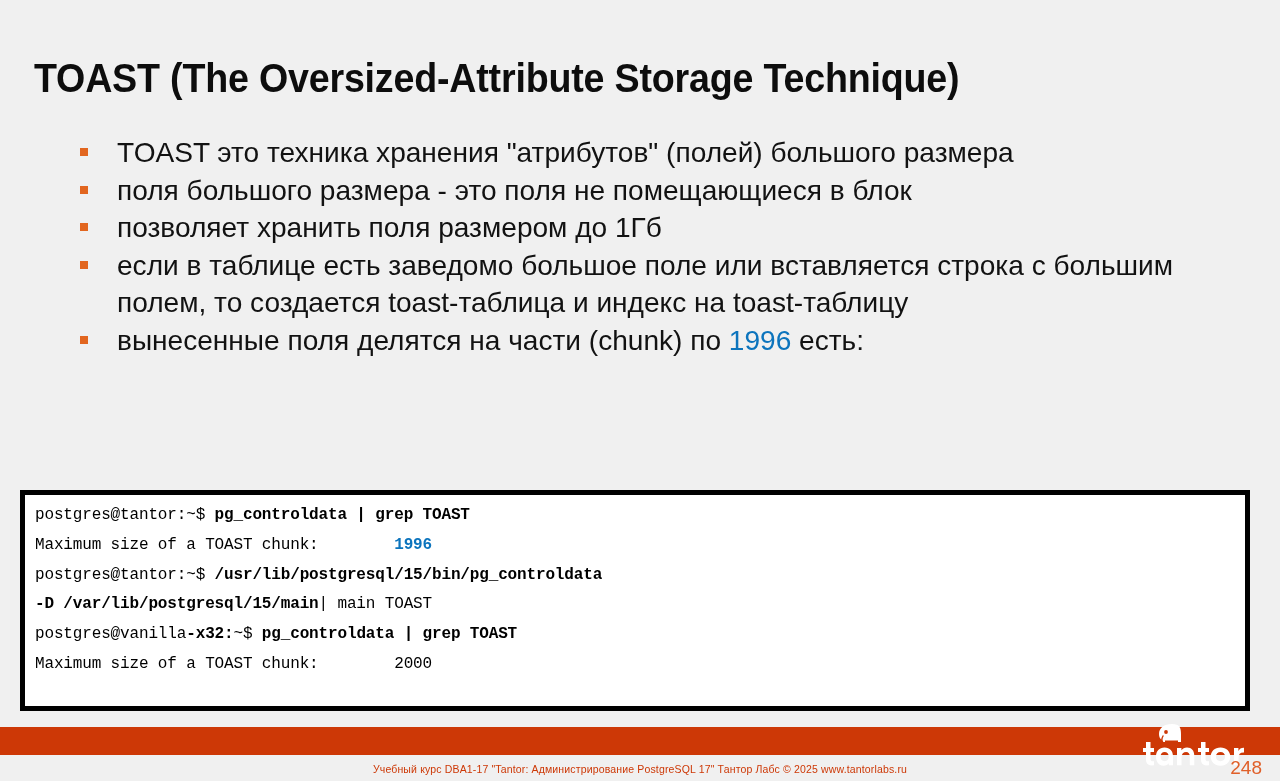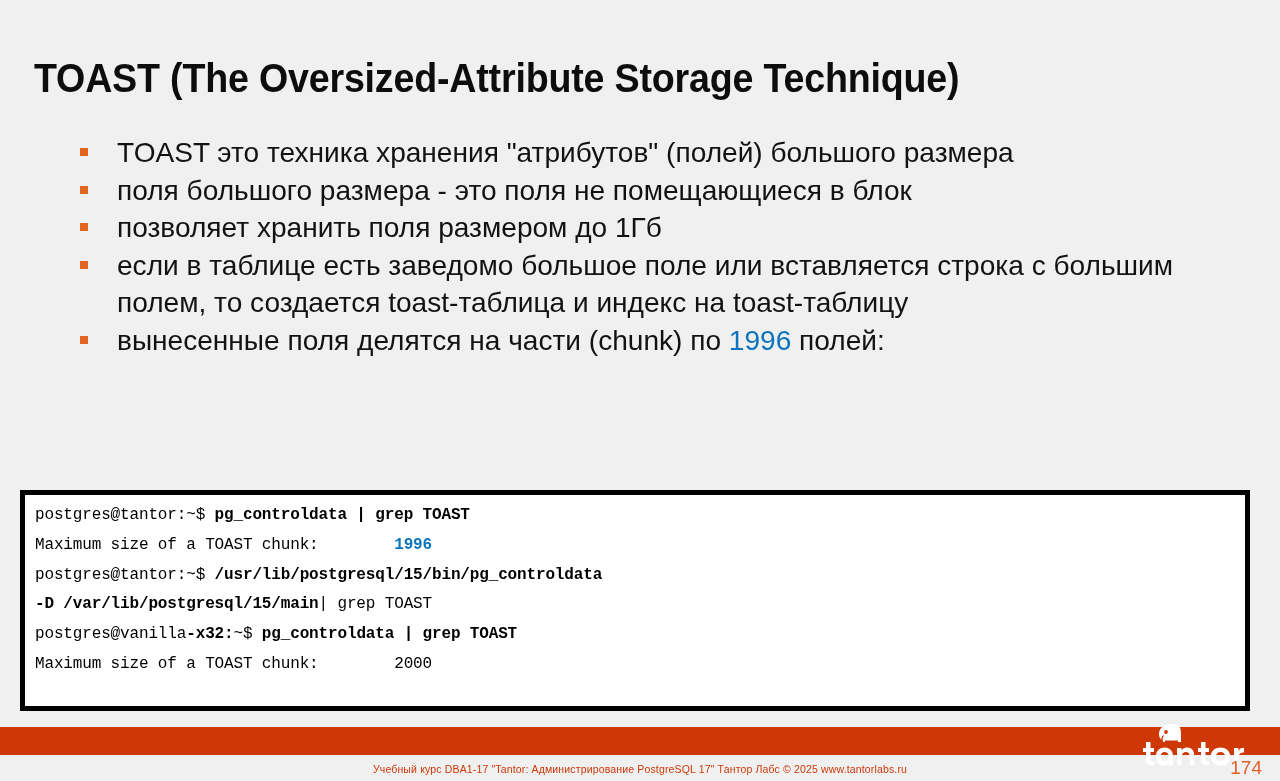--- a/index.html
+++ b/index.html
@@ -168,35 +168,35 @@
     </div>
 
     <div class="bullet-row">
       <span class="bullet-marker"></span>
       <span class="bullet-text">если в таблице есть заведомо большое поле или вставляется строка с большим полем, то создается toast-таблица и индекс на toast-таблицу</span>
     </div>
 
 
     <div class="bullet-row">
       <span class="bullet-marker"></span>
-      <span class="bullet-text"><span>вынесенные поля делятся на части (chunk) по </span><span class="blue">1996</span><span> полей:</span></span>
+      <span class="bullet-text"><span>вынесенные поля делятся на части (chunk) по </span><span class="blue">1996</span><span> есть:</span></span>
     </div>
 
   </div>
 
   <div class="code-box">
     <div class="code-inner">
 
       <div class="code-line"><span>postgres@tantor:~$ </span><b>pg_controldata | grep TOAST</b></div>
 
       <div class="code-line"><span>Maximum size of a TOAST chunk:</span><span>        </span><span class="num-blue">1996</span></div>
 
       <div class="code-line"><span>postgres@tantor:~$ </span><b>/usr/lib/postgresql/15/bin/pg_controldata</b></div>
 
-      <div class="code-line"><b>-D /var/lib/postgresql/15/main</b><span>| grep TOAST</span></div>
+      <div class="code-line"><b>-D /var/lib/postgresql/15/main</b><span>| main TOAST</span></div>
 
 
       <div class="code-line"><span>postgres@vanilla</span><b>-x32:</b><span>~$ </span><b>pg_controldata | grep TOAST</b></div>
 
       <div class="code-line"><span>Maximum size of a TOAST chunk:</span><span>        </span><span>2000</span></div>
 
     </div>
   </div>
 
   <div class="footer-band"></div>
@@ -220,15 +220,15 @@
 
         <path d="M82.5 25.5 C88.3 25.5 92.3 29.3 92.3 34.6 C92.3 39.9 88.3 43.8 82.5 43.8 C76.7 43.8 72.7 39.9 72.7 34.6 C72.7 29.3 76.7 25.5 82.5 25.5 Z M82.5 30 C79.8 30 77.9 31.9 77.9 34.6 C77.9 37.4 79.8 39.3 82.5 39.3 C85.2 39.3 87.1 37.4 87.1 34.6 C87.1 31.9 85.2 30 82.5 30 Z"></path>
 
         <path d="M96 26 L100.4 26 L100.4 29 C101.4 26.8 103.3 25.6 106 25.7 L106 30.4 C102.3 30.2 100.5 32 100.5 35.6 L100.5 43.3 L96 43.3 Z"></path>
       </g>
     </svg>
   </div>
 
   <div class="footer-note">Учебный курс DBA1-17 "Tantor: Администрирование PostgreSQL 17" Тантор Лабс © 2025 www.tantorlabs.ru</div>
 
-  <div class="page-number">174</div>
+  <div class="page-number">248</div>
 
 </div>
 
 </body></html>

